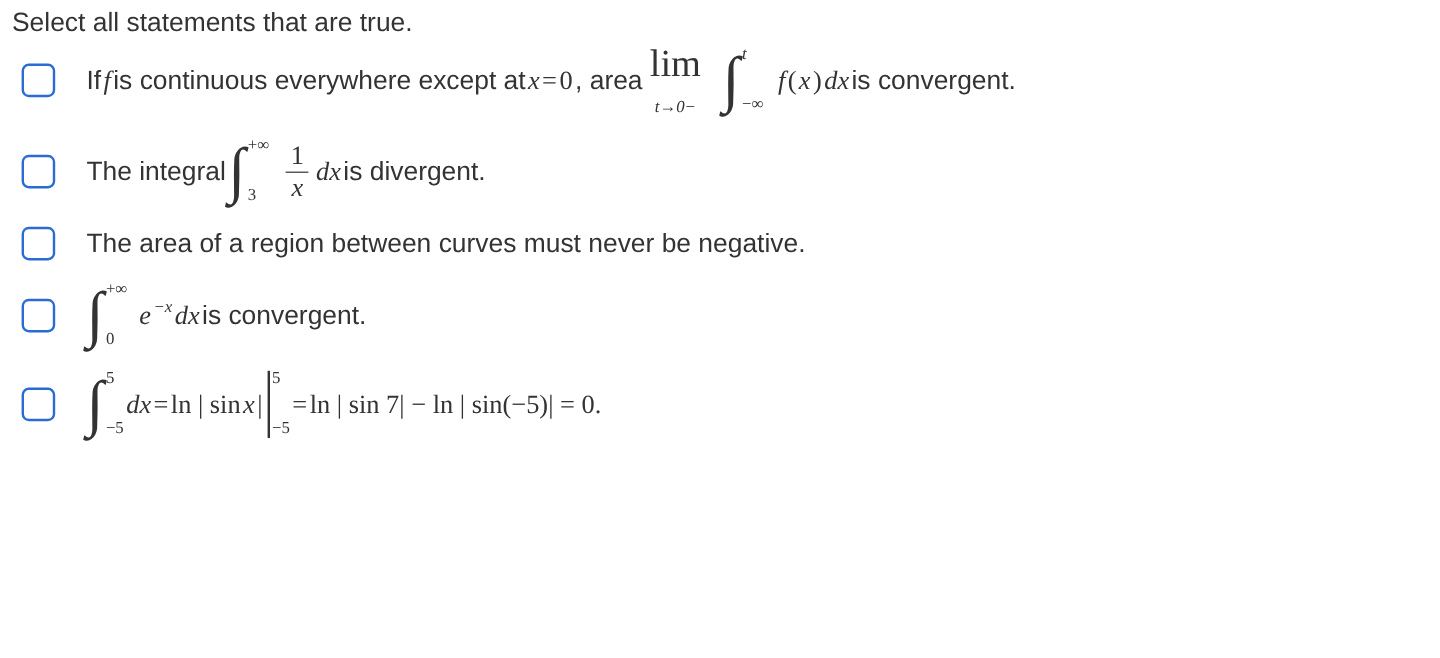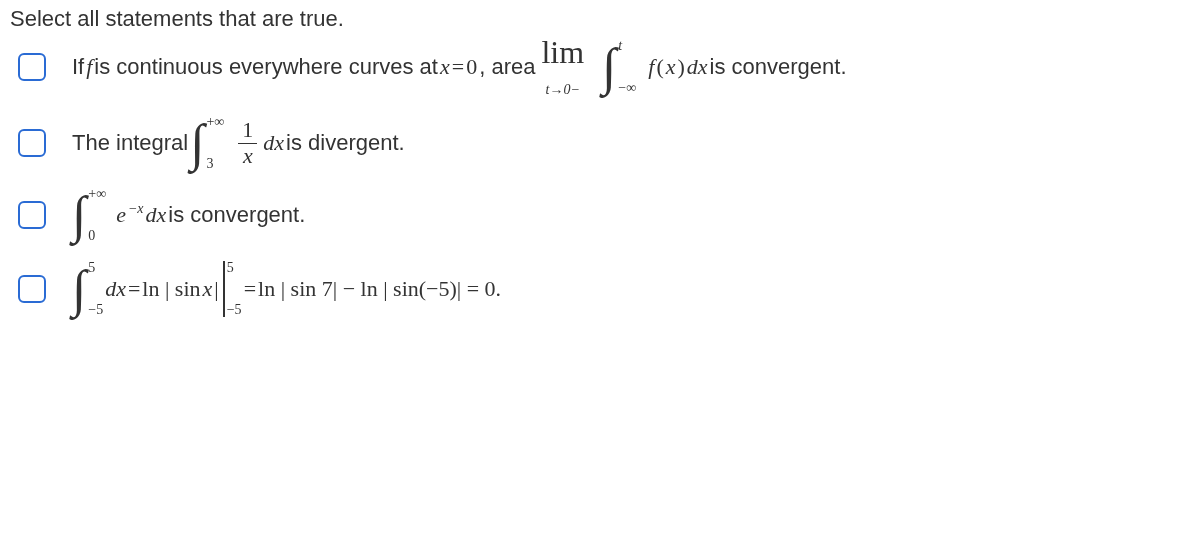--- a/index.html
+++ b/index.html
@@ -32,21 +32,21 @@
 <body>
 <div class="wrap">
 
 <div class="prompt">Select all statements that are true.</div>
 
 <div class="row">
   <div class="cb"></div>
   <div class="stmt">
     <span>If </span>
     <span class="it">f</span>
-    <span> is continuous everywhere curves at </span>
+    <span> is continuous everywhere except at </span>
     <span class="it">x</span>
     <span class="rm"> = </span>
     <span class="rm">0</span>
     <span>, area </span>
     <span class="limexp">
       <span class="top rm">lim</span>
       <span class="bot it">t→0−</span>
     </span>
     <span style="width:10px"></span>
     <span class="fint">
@@ -80,20 +80,26 @@
     <span style="width:6px"></span>
     <span class="frac">
       <span class="num rm">1</span>
       <span class="den it">x</span>
     </span>
     <span class="it">dx</span>
     <span> is divergent.</span>
   </div>
 </div>
 
+<div class="row">
+  <div class="cb"></div>
+  <div class="stmt">
+    <span>The area of a region between curves must never be negative.</span>
+  </div>
+</div>
 
 <div class="row">
   <div class="cb"></div>
   <div class="stmt">
     <span class="fint">
       <span class="intsym">∫</span>
       <span class="limits">
         <span class="up rm">+∞</span>
         <span class="lo rm">0</span>
       </span>

